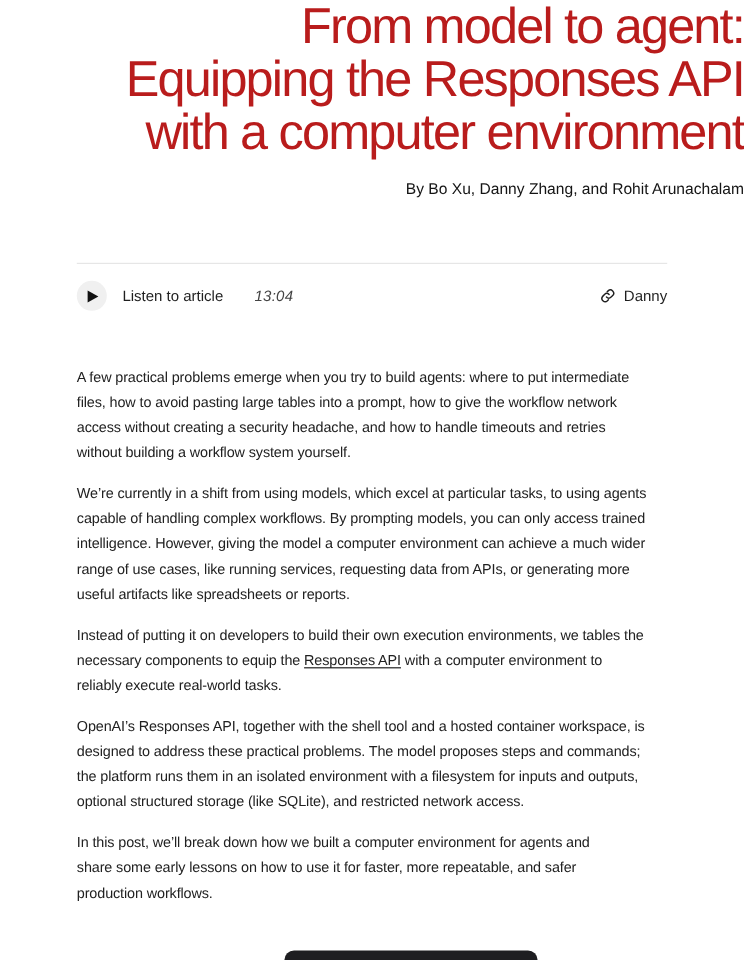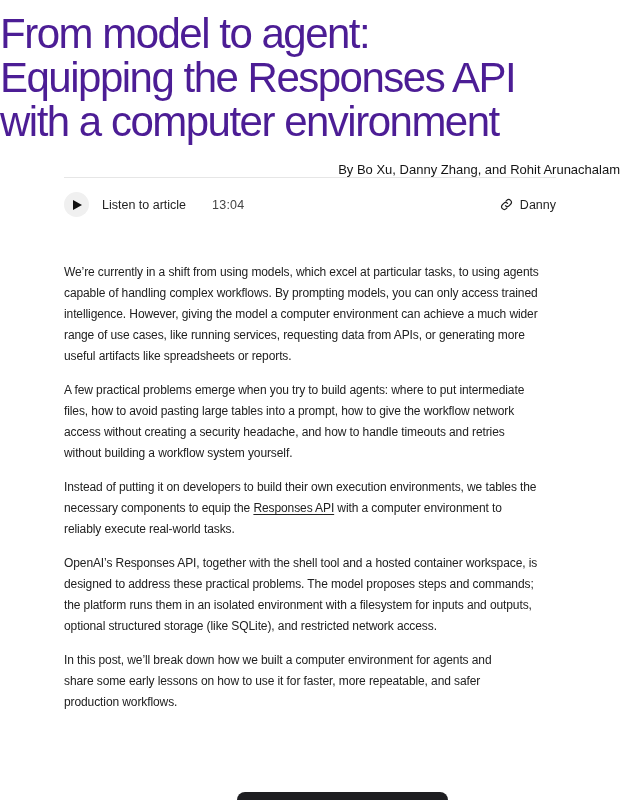--- a/index.html
+++ b/index.html
@@ -4,37 +4,37 @@
 <style>
   * { margin: 0; padding: 0; box-sizing: border-box; }
   html, body { background: #ffffff; }
   body {
     width: 620px; height: 800px;
     position: relative; overflow: hidden;
     font-family: "Liberation Sans", "DejaVu Sans", sans-serif;
     color: #1f1f1f;
   }
   .page-title {
-    padding-top: 12px;
-    text-align: left;
+    text-align: right;
     font-size: 42px;
     line-height: 44px;
     font-weight: 400;
     letter-spacing: -1.5px;
-    color: #4c1d95;
+    color: #b91c1c;
     white-space: pre-line;
   }
   .byline {
     margin-top: 18px;
     text-align: right;
     font-size: 13px;
     color: #141414;
   }
   .content { margin: 0 64px; }
   .audio-bar {
+    margin-top: 54px;
     border-top: 1px solid #e6e6e6;
     padding-top: 14px;
     display: flex;
     align-items: center;
   }
   .play-button {
     width: 25px; height: 25px;
     border-radius: 50%;
     background: #f0f0f0;
     border: none;
@@ -54,20 +54,21 @@
   .listen-label {
     margin-left: 13px;
     font-size: 12.5px;
     color: #1f1f1f;
   }
   .duration {
     margin-left: 26px;
     font-size: 12.5px;
     color: #444444;
     letter-spacing: 0.2px;
+    font-style: italic;
   }
   .share-button {
     margin-left: auto;
     display: inline-flex;
     align-items: center;
     gap: 7px;
     background: none; border: none;
     font-family: inherit;
     font-size: 12.5px;
     color: #1f1f1f;
@@ -121,29 +122,29 @@
         <svg width="13" height="13" viewBox="0 0 24 24" fill="none" stroke="#1f1f1f" stroke-width="2.2" stroke-linecap="round" stroke-linejoin="round">
           <path d="M10 14a5 5 0 0 0 7.07 0l2.5-2.5a5 5 0 0 0-7.07-7.07l-1.4 1.4"></path>
           <path d="M14 10a5 5 0 0 0-7.07 0l-2.5 2.5a5 5 0 0 0 7.07 7.07l1.4-1.4"></path>
         </svg>
       </span>
       <span>Danny</span>
     </button>
   </div>
 
   <div class="article-body">
+    <p>A few practical problems emerge when you try to build agents: where to put intermediate
+files, how to avoid pasting large tables into a prompt, how to give the workflow network
+access without creating a security headache, and how to handle timeouts and retries
+without building a workflow system yourself.</p>
     <p>We’re currently in a shift from using models, which excel at particular tasks, to using agents
 capable of handling complex workflows. By prompting models, you can only access trained
 intelligence. However, giving the model a computer environment can achieve a much wider
 range of use cases, like running services, requesting data from APIs, or generating more
 useful artifacts like spreadsheets or reports.</p>
-    <p>A few practical problems emerge when you try to build agents: where to put intermediate
-files, how to avoid pasting large tables into a prompt, how to give the workflow network
-access without creating a security headache, and how to handle timeouts and retries
-without building a workflow system yourself.</p>
     <p><span>Instead of putting it on developers to build their own execution environments, we tables the
 necessary components to equip the </span><a href="#" class="inline-link">Responses API</a><span> with a computer environment to
 reliably execute real-world tasks.</span></p>
     <p>OpenAI’s Responses API, together with the shell tool and a hosted container workspace, is
 designed to address these practical problems. The model proposes steps and commands;
 the platform runs them in an isolated environment with a filesystem for inputs and outputs,
 optional structured storage (like SQLite), and restricted network access.</p>
     <p>In this post, we’ll break down how we built a computer environment for agents and
 share some early lessons on how to use it for faster, more repeatable, and safer
 production workflows.</p>

